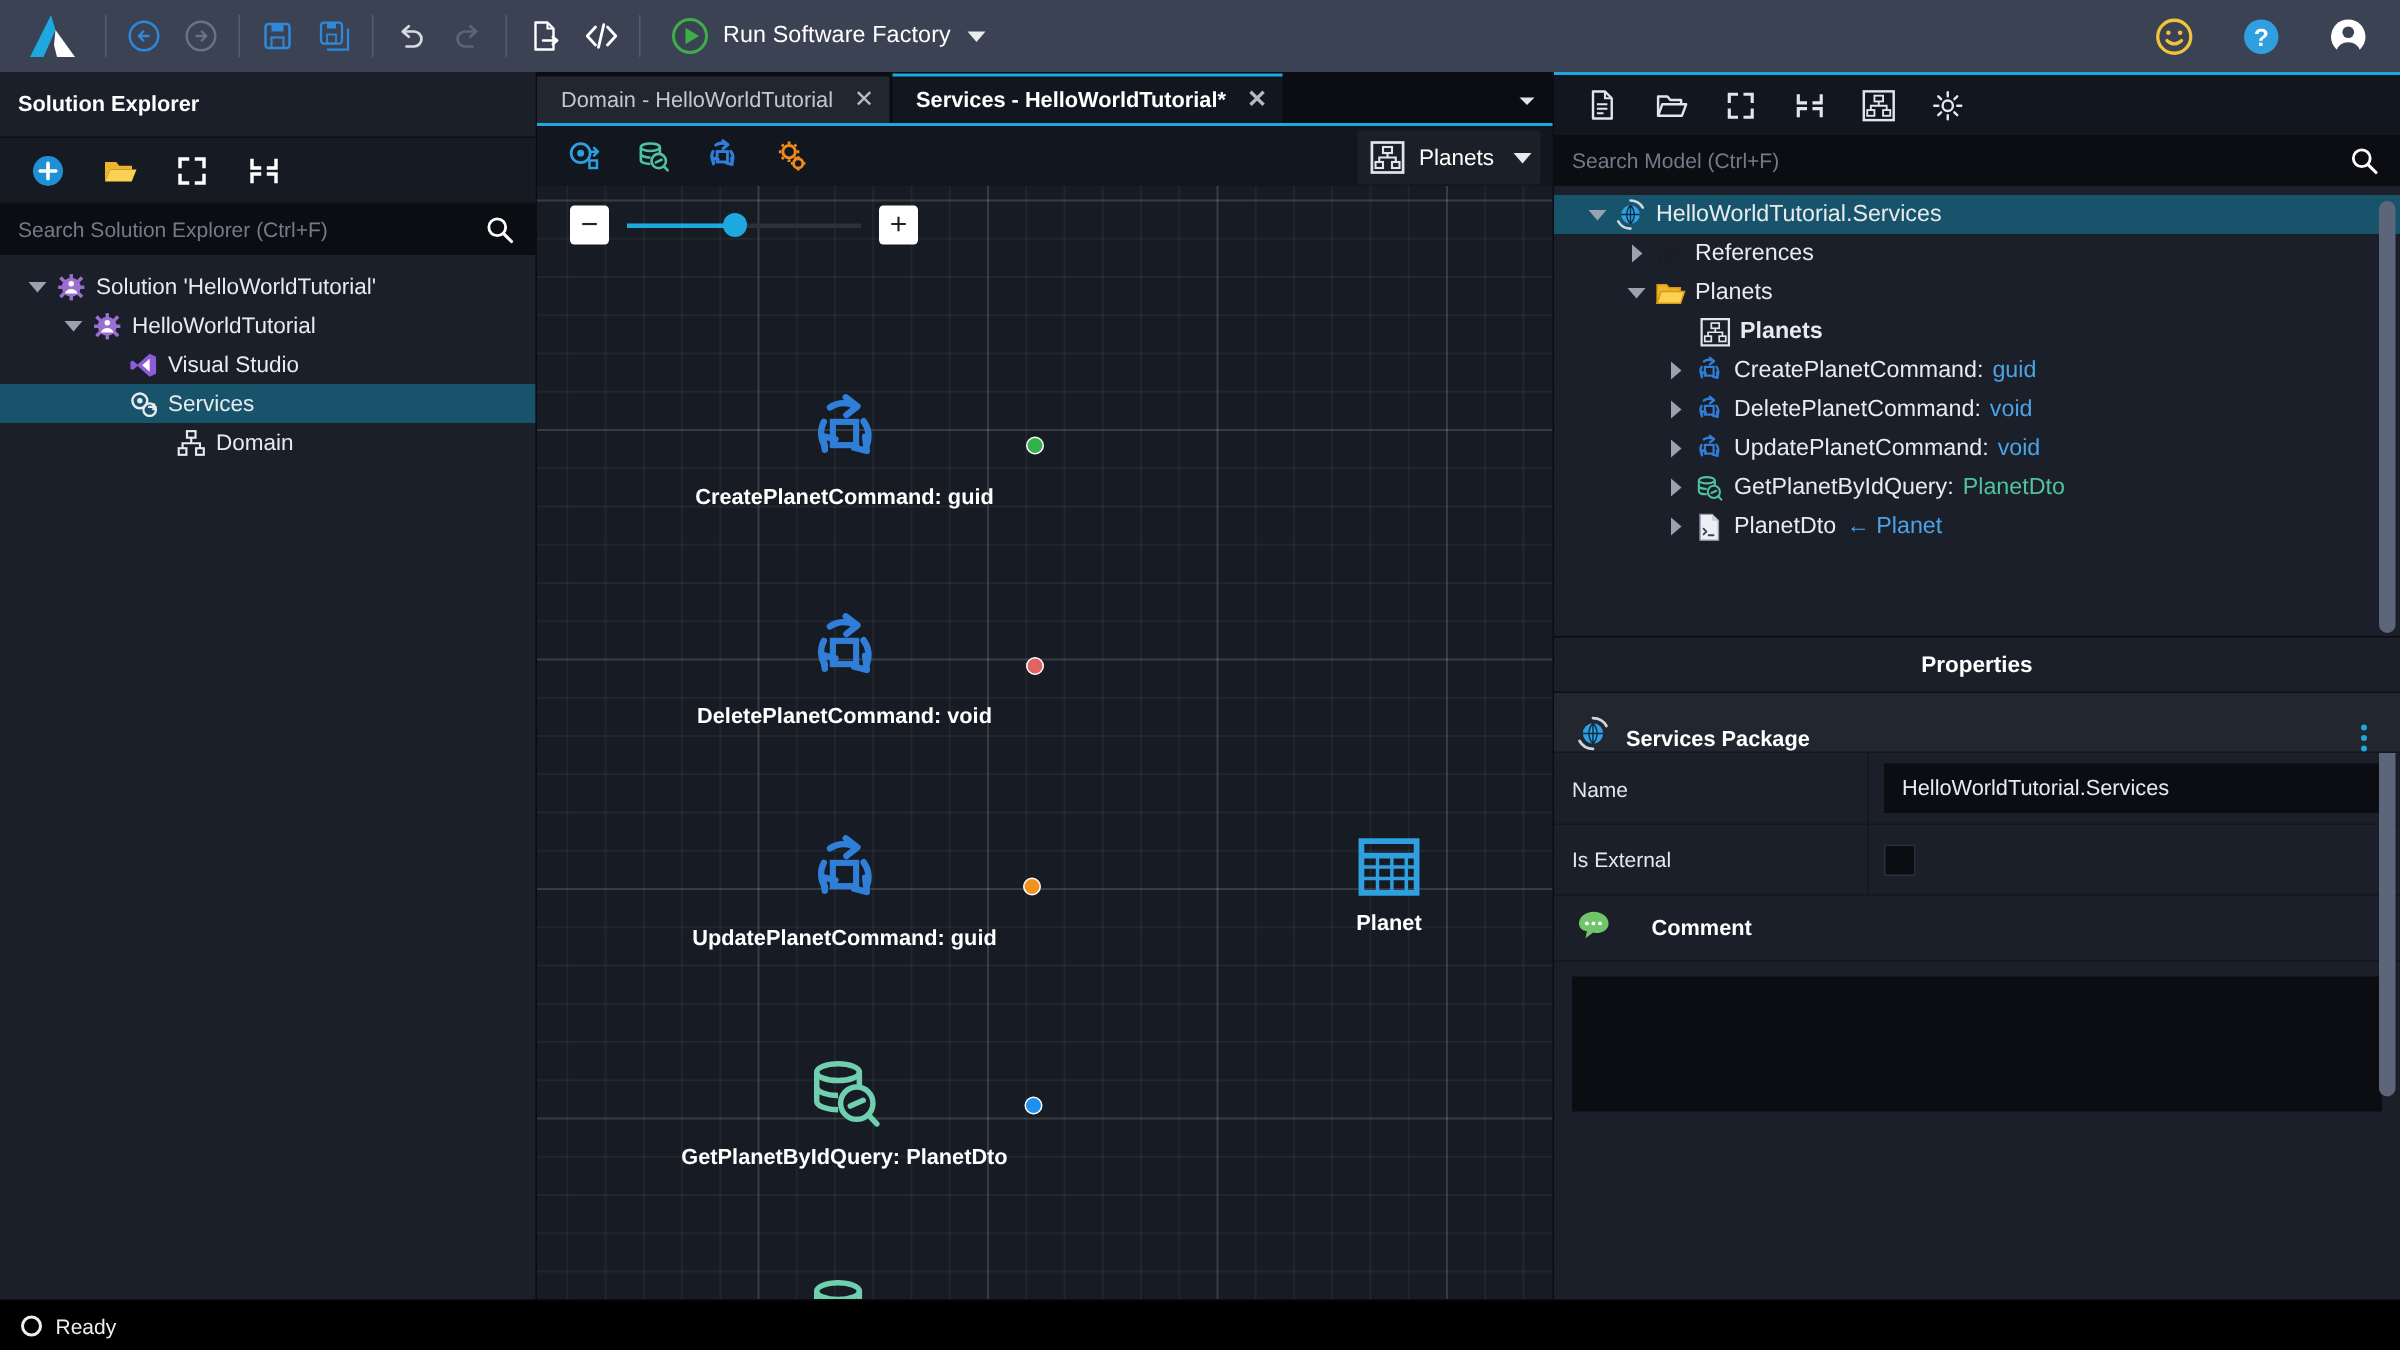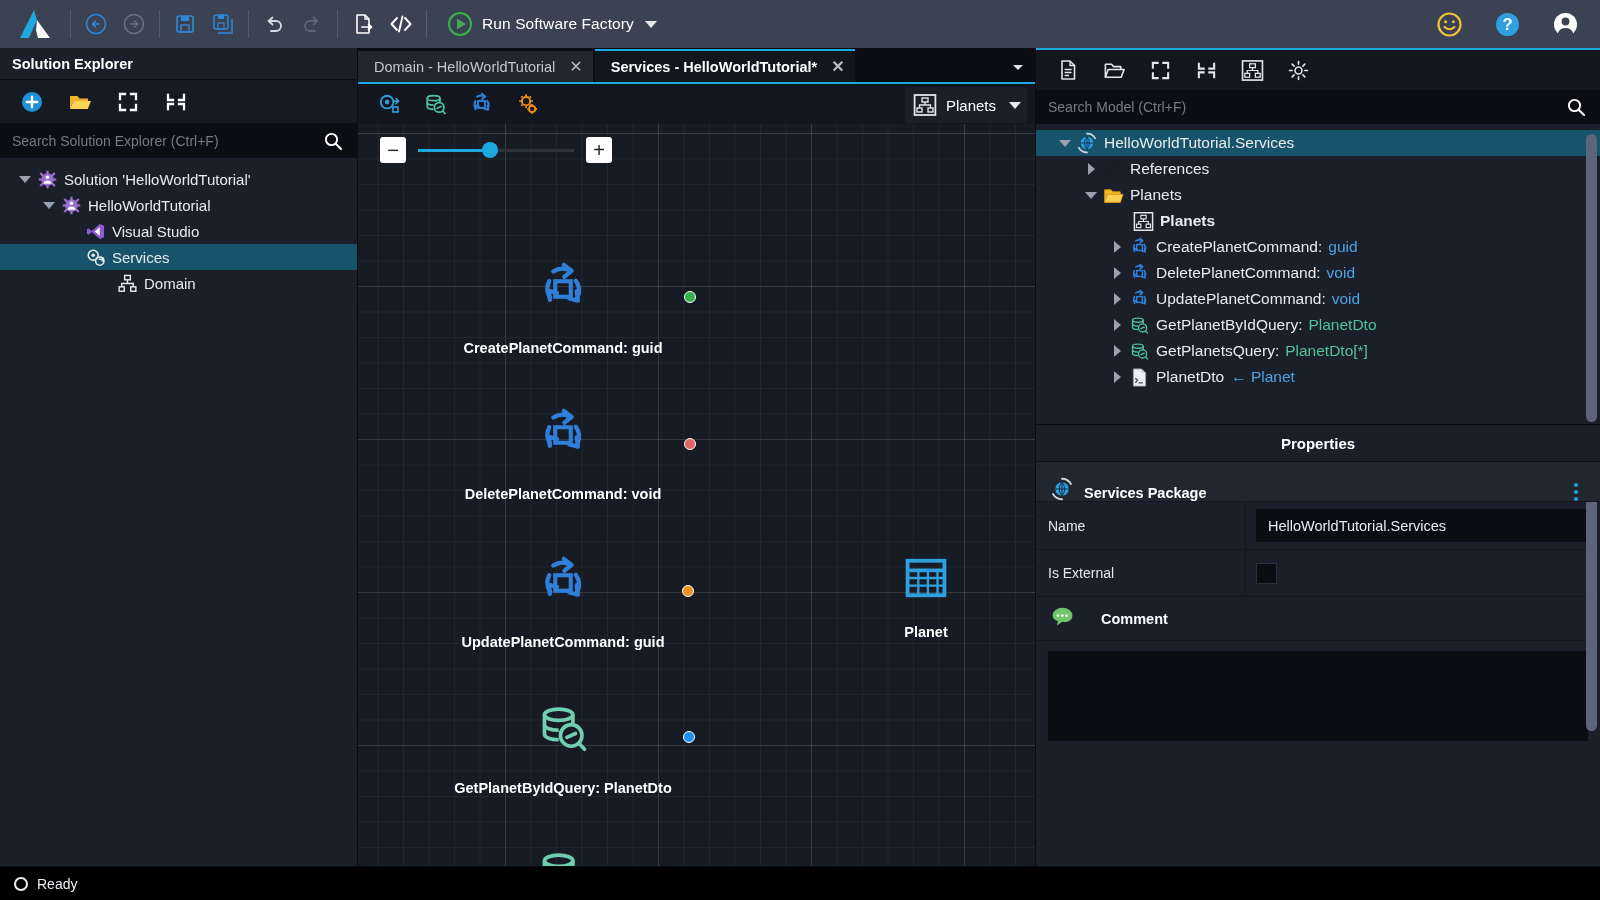--- a/index.html
+++ b/index.html
@@ -30,21 +30,21 @@
     border-top:7px solid #e8eaee; margin-left: 11px;
   }
   .topbar-right { position: absolute; right: 16px; top: 0; height: 48px; display: flex; align-items: center; gap: 20px; }
 
   
   .mainrow { flex: 1 1 auto; display: flex; min-height: 0; background:#0f1117;}
 
   
   .sidebar { width: 358px; flex: 0 0 358px; background: #1b1f2a; display: flex; flex-direction: column; border-right: 1px solid #0a0c11;}
   .panel-title {
-    height: 32px; display: flex; align-items: center; padding-left: 12px;
+    height: 44px; display: flex; align-items: center; padding-left: 12px;
     font-size: 14.5px; font-weight: bold; color: #fff; border-bottom: 1px solid #0d0f15;
     background: #1b1f2a;
   }
   .panel-tools {
     height: 44px; display: flex; align-items: center; gap: 8px; padding-left: 12px;
     background: #161a23; border-bottom: 1px solid #0d0f15;
   }
   .tool-btn { width: 40px; height: 34px; display:flex;align-items:center;justify-content:center;border-radius:3px;cursor:pointer;}
   .searchrow { height: 34px; display: flex; background: #0b0d12; border-bottom: 1px solid #0d0f15; }
   .searchrow input {
@@ -98,21 +98,21 @@
   .zoomctl { position: absolute; left: 22px; top: 13px; display: flex; align-items: center; }
   .zbtn {
     width: 26px; height: 26px; background: #fff; border-radius: 3px; cursor: pointer;
     display:flex;align-items:center;justify-content:center; color:#222; font-size: 20px; line-height: 1; font-weight: 500;
   }
   .ztrack { width: 156px; height: 26px; margin: 0 12px; position: relative; display:flex;align-items:center;}
   .ztrack .bg { position:absolute;left:0;right:0;height:3px;background:#2c313c;}
   .ztrack .fill { position:absolute;left:0;height:3px;background:#1ea8e0;}
   .ztrack .knob { position:absolute;width:16px;height:16px;border-radius:50%;background:#1ea8e0;cursor:pointer;}
   .node { position: absolute; display: flex; flex-direction: column; align-items: center; cursor: pointer; }
-  .node .label { margin-top: 23px; font-size: 14.5px; font-weight: bold; color: #fff; white-space: nowrap; }
+  .node .label { margin-top: 7px; font-size: 14.5px; font-weight: bold; color: #fff; white-space: nowrap; }
   .port { position: absolute; width: 12px; height: 12px; border-radius: 50%; border: 1.5px solid #fff; cursor: pointer;}
 
   
   .rightpanel { width: 565px; flex: 0 0 565px; background: #1b1f2a; display: flex; flex-direction: column; border-left:1px solid #0a0c11;}
   .rp-tools { height: 42px; background: #12161e; display: flex; align-items: center; padding-left: 12px; gap: 6px; border-top: 2px solid #1ea8e0;}
   .rp-search { height: 34px; display: flex; background: #0b0d12; border-bottom: 1px solid #0d0f15; }
   .rp-search input {
     flex: 1 1 auto; background: #0b0d12; border: none; outline: none; color: #cfd3da;
     font-size: 14px; padding-left: 12px; font-family: "Liberation Sans", sans-serif;
   }
@@ -729,37 +729,20 @@
               <path d="M17.6 6.4 V11" fill="none" stroke="#4fc2a0" stroke-width="1.7"></path>
               <path d="M4.4 11 c0 1.5 3 2.6 6.6 2.6" fill="none" stroke="#4fc2a0" stroke-width="1.7"></path>
               <circle cx="16.8" cy="16" r="5" fill="none" stroke="#4fc2a0" stroke-width="1.7"></circle>
               <path d="M14.8 16.9 L18.8 15.1 M20.4 19.6 L23 22.4" fill="none" stroke="#4fc2a0" stroke-width="1.7" stroke-linecap="round"></path>
             </svg>
           </div>
           <span>GetPlanetByIdQuery:</span>
           <span style="margin-left:6px;color:#51c39a">PlanetDto</span>
         </div>
 
-        <div class="mrow" style="padding-left:70px">
-          <div class="tw">
-              <span class="tri-r"></span>
-            </div>
-          <div class="ticon">
-            <svg width="21" height="21" viewBox="0 0 26 26">
-              <ellipse cx="11" cy="6.4" rx="6.6" ry="2.6" fill="none" stroke="#4fc2a0" stroke-width="1.7"></ellipse>
-              <path d="M4.4 6.4 V15.4 c0 1.5 3 2.6 6.6 2.6" fill="none" stroke="#4fc2a0" stroke-width="1.7"></path>
-              <path d="M17.6 6.4 V11" fill="none" stroke="#4fc2a0" stroke-width="1.7"></path>
-              <path d="M4.4 11 c0 1.5 3 2.6 6.6 2.6" fill="none" stroke="#4fc2a0" stroke-width="1.7"></path>
-              <circle cx="16.8" cy="16" r="5" fill="none" stroke="#4fc2a0" stroke-width="1.7"></circle>
-              <path d="M14.8 16.9 L18.8 15.1 M20.4 19.6 L23 22.4" fill="none" stroke="#4fc2a0" stroke-width="1.7" stroke-linecap="round"></path>
-            </svg>
-          </div>
-          <span>GetPlanetsQuery:</span>
-          <span style="margin-left:6px;color:#51c39a">PlanetDto[*]</span>
-        </div>
 
         <div class="mrow" style="padding-left:70px">
           <div class="tw">
               <span class="tri-r"></span>
             </div>
           <div class="ticon">
             <svg width="21" height="21" viewBox="0 0 22 22">
               <path d="M4.6 2 H13 L17.4 6.4 V20 H4.6 Z" fill="#eceff3" stroke="#9aa1b0" stroke-width="1"></path>
               <path d="M13 2 V6.4 H17.4" fill="#c9cfd9"></path>
               <path d="M7 12 L9 14 L7 16 M10.6 16.6 H14" fill="none" stroke="#3b4254" stroke-width="1.3" stroke-linecap="round" stroke-linejoin="round"></path>

